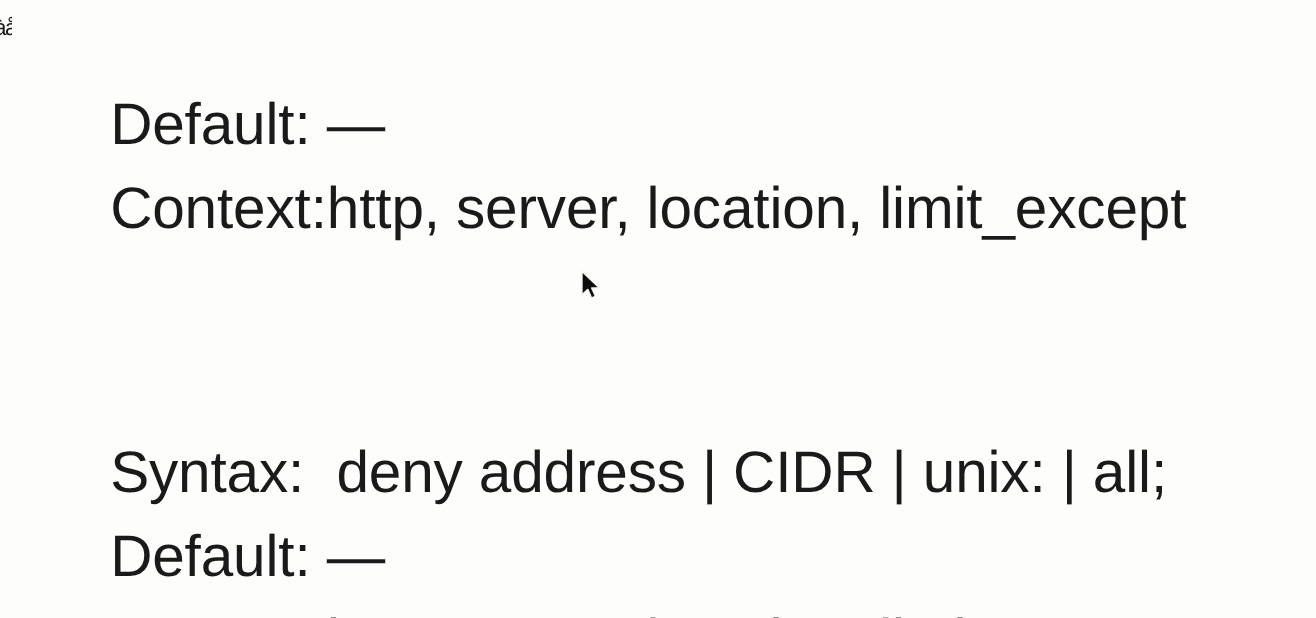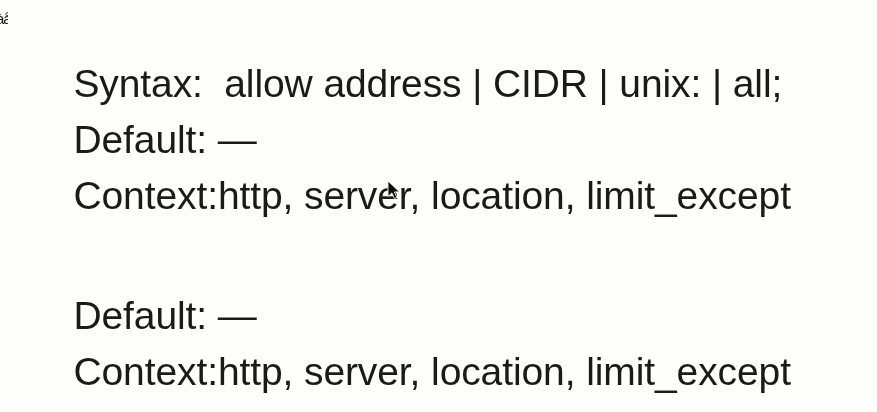--- a/index.html
+++ b/index.html
@@ -73,36 +73,36 @@
 </style>
 </head>
 <body>
 
 <div class="screen">
 
   <div class="edge-fragment">àå</div>
 
   <div class="doc-block block-allow">
 
-    <div class="doc-line">
-      <span class="label">Syntax:</span><span class="gap">  </span><span class="value">allow address | CIDR | unix: | all;</span>
-    </div>
 
     <div class="doc-line">
       <span class="label">Default:</span><span class="gap"> </span><span class="value">—</span>
     </div>
 
     <div class="doc-line">
       <span class="label">Context:</span><span class="gap"></span><span class="value">http, server, location, limit_except</span>
     </div>
 
   </div>
 
   <div class="doc-block block-deny">
 
+    <div class="doc-line">
+      <span class="label">Syntax:</span><span class="gap">  </span><span class="value">deny address | CIDR | unix: | all;</span>
+    </div>
 
     <div class="doc-line">
       <span class="label">Default:</span><span class="gap"> </span><span class="value">—</span>
     </div>
 
     <div class="doc-line">
       <span class="label">Context:</span><span class="gap"></span><span class="value">http, server, location, limit_except</span>
     </div>
 
   </div>

